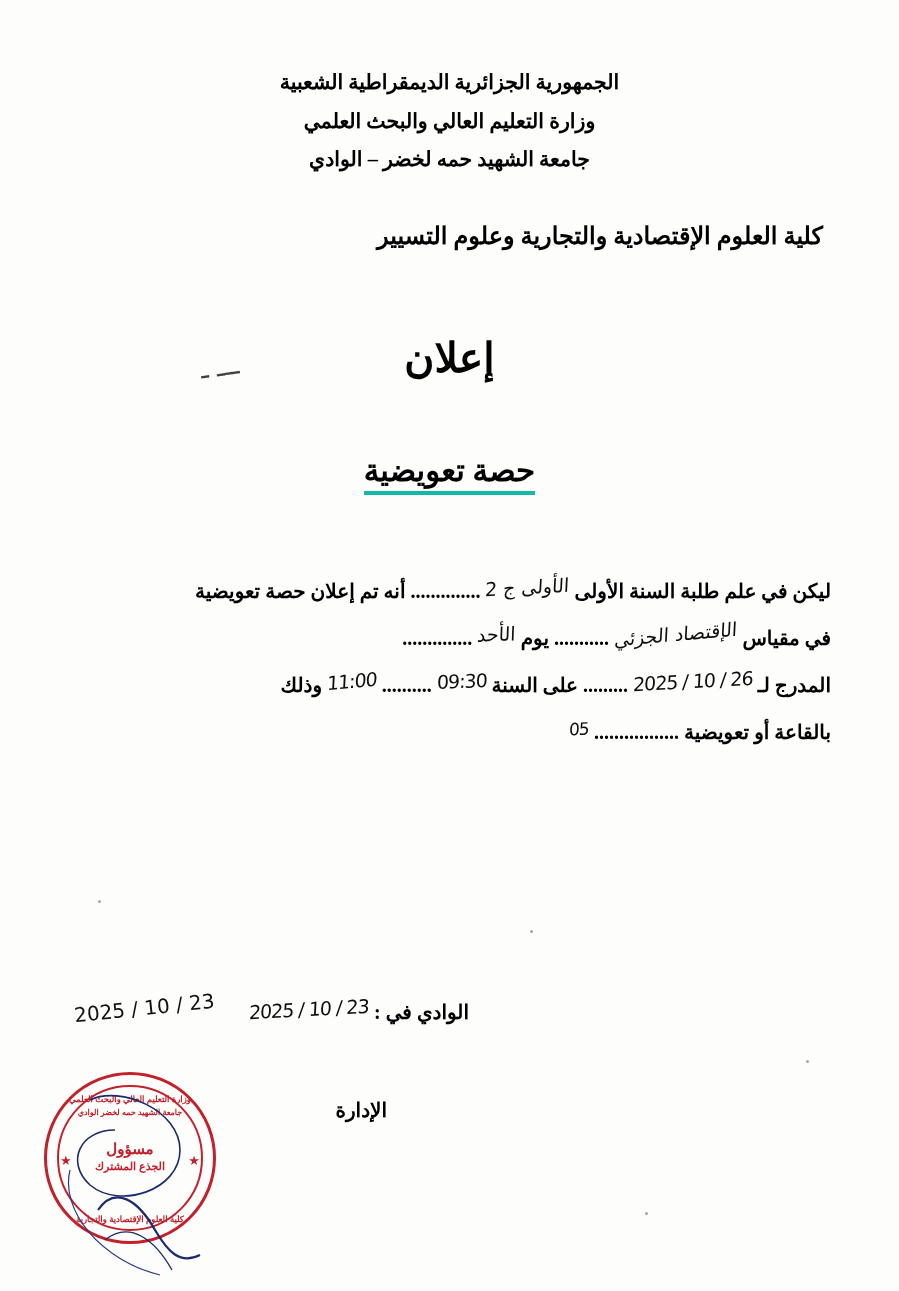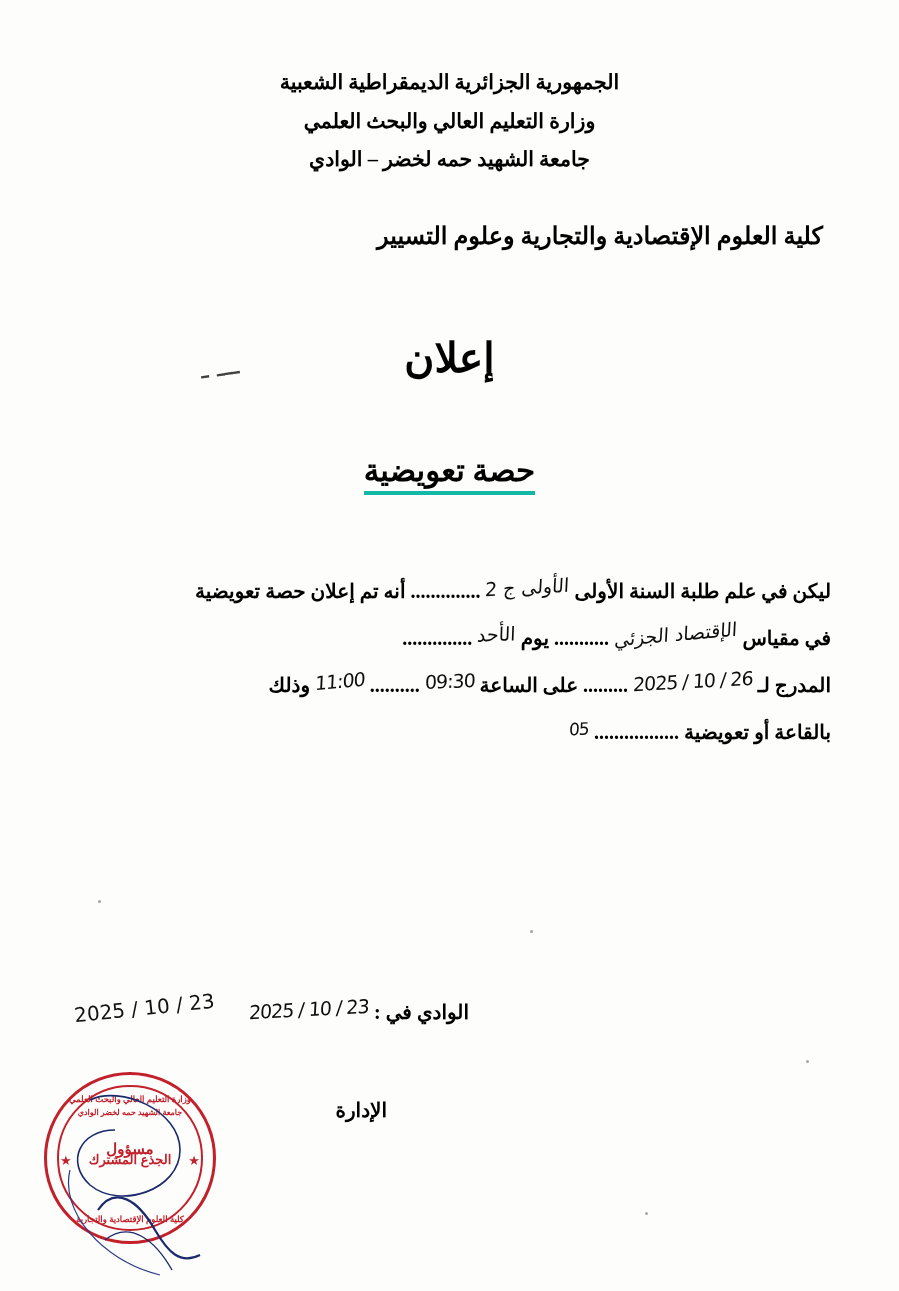--- a/index.html
+++ b/index.html
@@ -188,21 +188,21 @@
   .stamp .center-1,
   .stamp .center-2 {
     position: absolute;
     left: 0; right: 0;
     text-align: center;
     color: #c2202a;
     font-weight: bold;
     font-family: "Liberation Sans", sans-serif;
   }
   .stamp .center-1 { top: 68px; font-size: 15px; }
-  .stamp .center-2 { top: 80px; font-size: 13px; }
+  .stamp .center-2 { top: 88px; font-size: 11px; }
 
   .signature {
     position: absolute;
     left: 60px;
     top: 1090px;
     width: 230px;
     height: 200px;
     pointer-events: none;
   }
 
@@ -261,21 +261,21 @@
       <span class="dots">...........</span>
       <span>يوم</span>
       <span class="hw tilt3">الأحد</span>
       <span class="dots">..............</span>
     </div>
 
     <div class="row">
       <span>المدرج لـ</span>
       <span class="hw">26 / 10 / 2025</span>
       <span class="dots">.........</span>
-      <span>على الساعة</span>
+      <span>على السنة</span>
       <span class="hw tilt3">09:30</span>
       <span class="dots">..........</span>
       <span class="hw tilt2">11:00</span>
       <span>وذلك</span>
     </div>
 
     <div class="row">
       <span>بالقاعة أو تعويضية</span>
       <span class="dots">.................</span>
       <span class="hw small">05</span>

